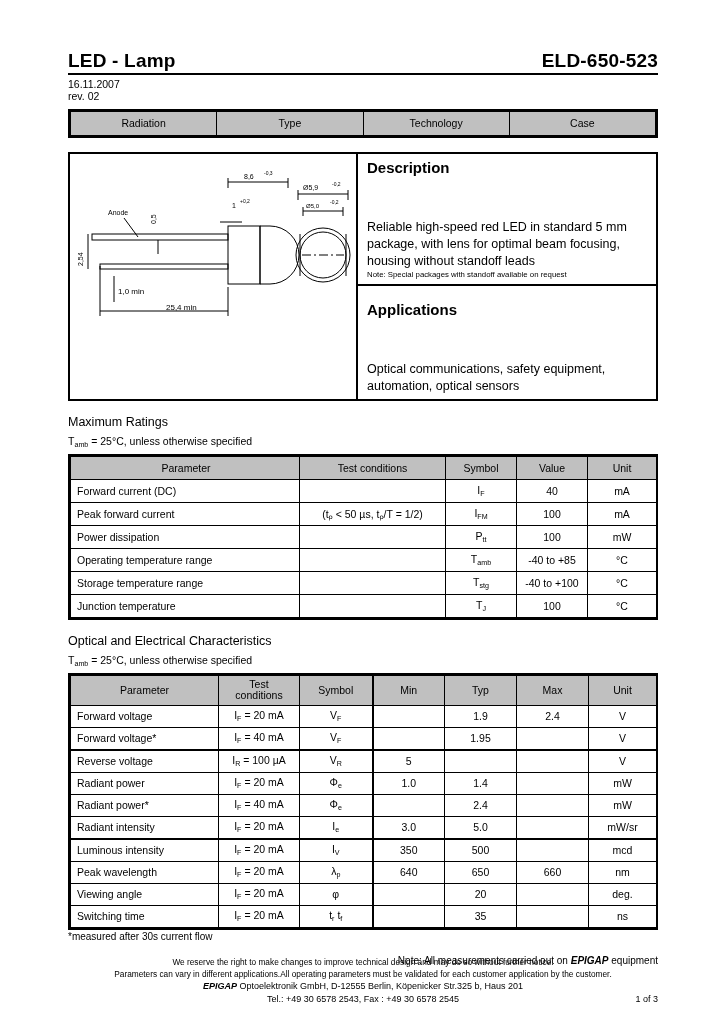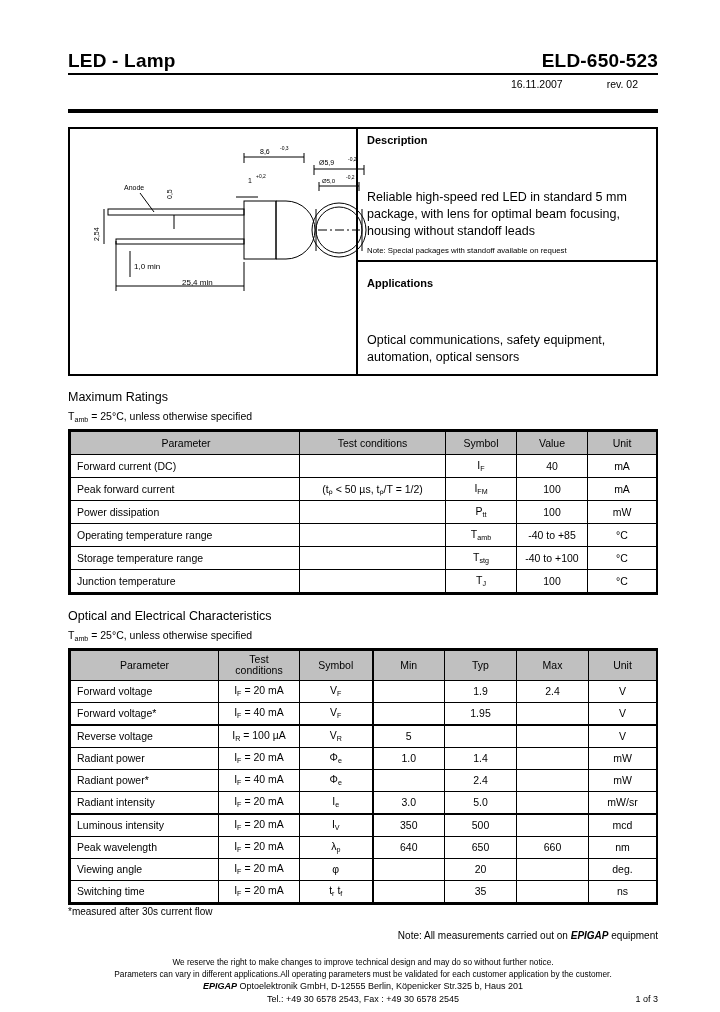--- a/index.html
+++ b/index.html
@@ -44,20 +44,21 @@
   .doc-part {
     font-size: 19px;
     font-weight: bold;
     letter-spacing: 0.2px;
   }
   .header-sub {
     display: flex;
     justify-content: flex-end;
     font-size: 10.5px;
     padding-top: 3px;
+    flex-direction: column;
   }
   .header-sub .date { margin-right: 44px; }
   .header-sub .rev { margin-right: 20px; }
 
   
   table.grid {
     border-collapse: collapse;
     width: 100%;
     table-layout: fixed;
   }
@@ -88,21 +89,20 @@
     display: flex;
     border: 2px solid #000;
     height: 249px;
     box-sizing: border-box;
   }
   .drawing {
     width: 288px;
     border-right: 2px solid #000;
     position: relative;
     box-sizing: border-box;
-    padding-left: 16px;
   }
   .drawing svg { display: block; }
   .textpanel {
     flex: 1;
     display: flex;
     flex-direction: column;
     box-sizing: border-box;
   }
   .desc-box {
     border-bottom: 2px solid #000;
@@ -110,21 +110,21 @@
     box-sizing: border-box;
     height: 133px;
     position: relative;
   }
   .apps-box {
     padding: 15px 8px 4px 9px;
     box-sizing: border-box;
     flex: 1;
   }
   .box-title {
-    font-size: 11px;
+    font-size: 15px;
     font-weight: bold;
     margin-bottom: 7px;
   }
   .box-body {
     font-size: 12.5px;
     line-height: 1.35;
     margin-top: 43px;
   }
   .note-small {
     position: absolute;
@@ -201,20 +201,26 @@
     </div>
     <div class="header-sub">
       <div class="date">16.11.2007</div>
       <div class="rev">rev. 02</div>
     </div>
   </div>
 
   <div class="summary-wrap">
     <table class="grid">
       <tbody>
+          <tr>
+        <th>Radiation</th>
+        <th>Type</th>
+        <th>Technology</th>
+        <th>Case</th>
+      </tr>
     </tbody>
       </table>
   </div>
 
   <div class="midblock">
 
     <div class="drawing">
       <svg width="286" height="245" viewBox="0 0 286 245">
         <g stroke="#000" fill="none" stroke-width="1">
 

